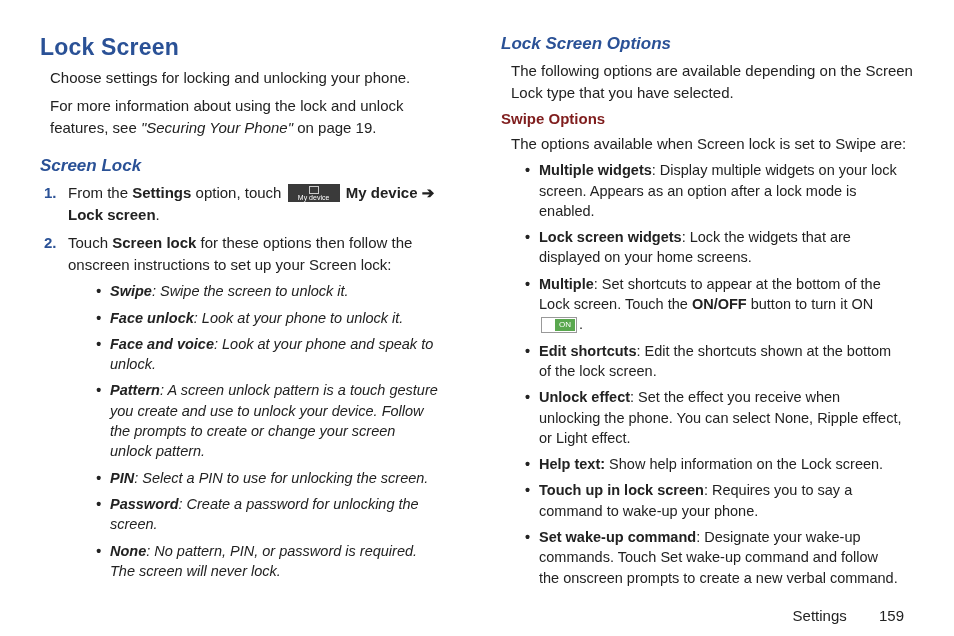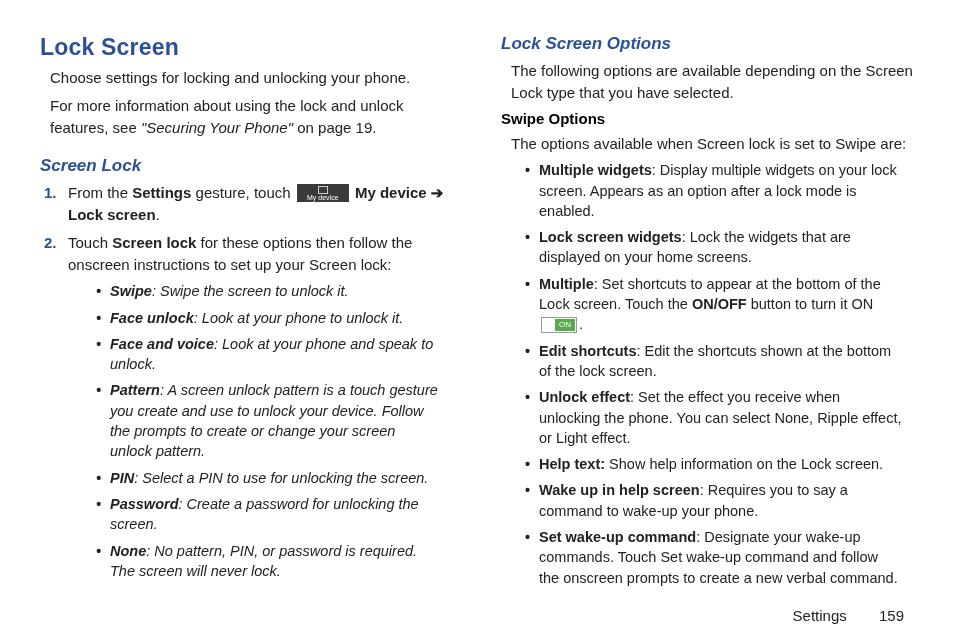--- a/index.html
+++ b/index.html
@@ -31,21 +31,21 @@
     .h-sub {
       font-style: italic;
       font-weight: bold;
       font-size: 17px;
       color: #2a5196;
       margin: 18px 0 6px 0;
     }
     .h-opt {
       font-weight: bold;
       font-size: 15px;
-      color: #000000;
+      color: #7f1d1d;
       margin: 6px 0 6px 0;
     }
     p {
       font-size: 15px;
       line-height: 1.45;
       margin: 4px 0 6px 20px;
       font-stretch: condensed;
     }
     .intro { margin-left: 10px; }
     .italic { font-style: italic; }
@@ -149,21 +149,21 @@
 <div class="columns">
   <div class="col">
     <div class="h-main">Lock Screen</div>
     <p class="intro condensed">Choose settings for locking and unlocking your phone.</p>
     <p class="intro condensed">
       <span>For more information about using the lock and unlock features, see </span><span class="italic">"Securing Your Phone"</span><span> on page 19.</span>
     </p>
     <div class="h-sub">Screen Lock</div>
     <ol class="numlist condensed">
       <li data-num="1.">
-        <span>From the </span><span class="bold">Settings</span><span> gesture, touch </span><span class="icon-mydevice"><span>My device</span></span><span class="bold"> My device </span><span class="arrow">➔</span><span class="bold"> Lock screen</span><span>.</span>
+        <span>From the </span><span class="bold">Settings</span><span> option, touch </span><span class="icon-mydevice"><span>My device</span></span><span class="bold"> My device </span><span class="arrow">➔</span><span class="bold"> Lock screen</span><span>.</span>
       </li>
       <li data-num="2.">
         <span>Touch </span><span class="bold">Screen lock</span><span> for these options then follow the onscreen instructions to set up your Screen lock:</span>
         <ul class="bullets nested">
           <li><span class="bold">Swipe</span><span>: Swipe the screen to unlock it.</span></li>
           <li><span class="bold">Face unlock</span><span>: Look at your phone to unlock it.</span></li>
           <li><span class="bold">Face and voice</span><span>: Look at your phone and speak to unlock.</span></li>
           <li><span class="bold">Pattern</span><span>: A screen unlock pattern is a touch gesture you create and use to unlock your device. Follow the prompts to create or change your screen unlock pattern.</span></li>
           <li><span class="bold">PIN</span><span>: Select a PIN to use for unlocking the screen.</span></li>
           <li><span class="bold">Password</span><span>: Create a password for unlocking the screen.</span></li>
@@ -178,21 +178,21 @@
     <p class="intro condensed">The following options are available depending on the Screen Lock type that you have selected.</p>
     <div class="h-opt">Swipe Options</div>
     <p class="intro condensed">The options available when Screen lock is set to Swipe are:</p>
     <ul class="bullets condensed" style="padding-left:26px">
       <li><span class="bold">Multiple widgets</span><span>: Display multiple widgets on your lock screen. Appears as an option after a lock mode is enabled.</span></li>
       <li><span class="bold">Lock screen widgets</span><span>: Lock the widgets that are displayed on your home screens.</span></li>
       <li><span class="bold">Multiple</span><span>: Set shortcuts to appear at the bottom of the Lock screen. Touch the </span><span class="bold">ON/OFF</span><span> button to turn it ON </span><span class="icon-on"></span><span>.</span></li>
       <li><span class="bold">Edit shortcuts</span><span>: Edit the shortcuts shown at the bottom of the lock screen.</span></li>
       <li><span class="bold">Unlock effect</span><span>: Set the effect you receive when unlocking the phone. You can select None, Ripple effect, or Light effect.</span></li>
       <li><span class="bold">Help text: </span><span>Show help information on the Lock screen.</span></li>
-      <li><span class="bold">Wake up in help screen</span><span>: Requires you to say a command to wake-up your phone.</span></li>
+      <li><span class="bold">Touch up in lock screen</span><span>: Requires you to say a command to wake-up your phone.</span></li>
       <li><span class="bold">Set wake-up command</span><span>: Designate your wake-up commands. Touch Set wake-up command and follow the onscreen prompts to create a new verbal command.</span></li>
     </ul>
   </div>
 </div>
 
 <div class="footer condensed">
   <span>Settings</span>
   <span class="pg">159</span>
 </div>
 

